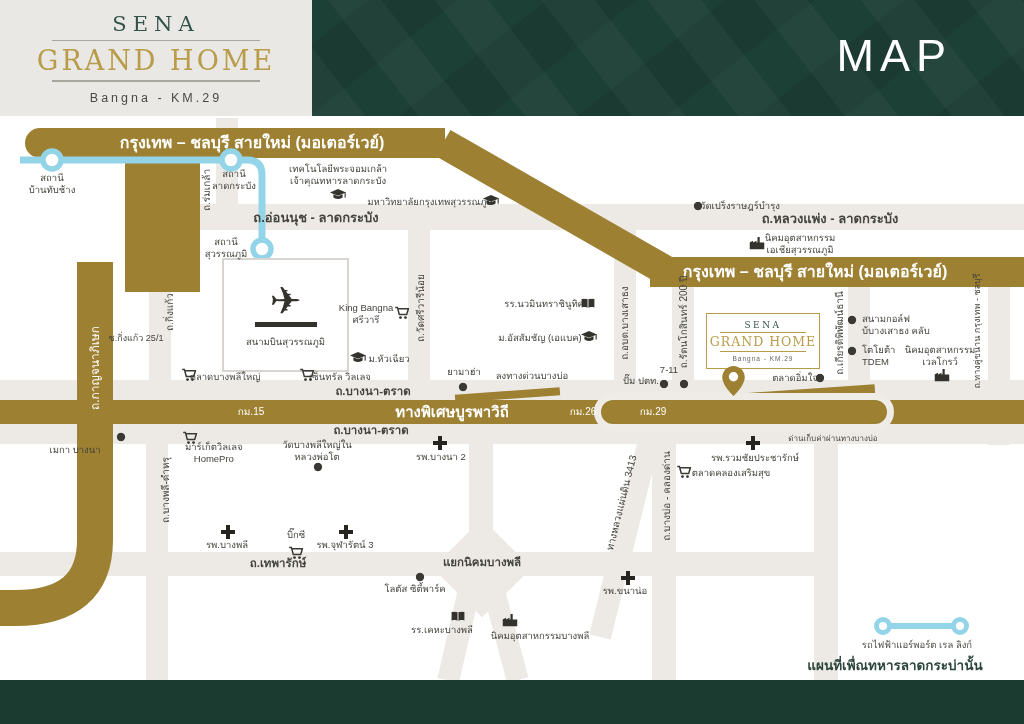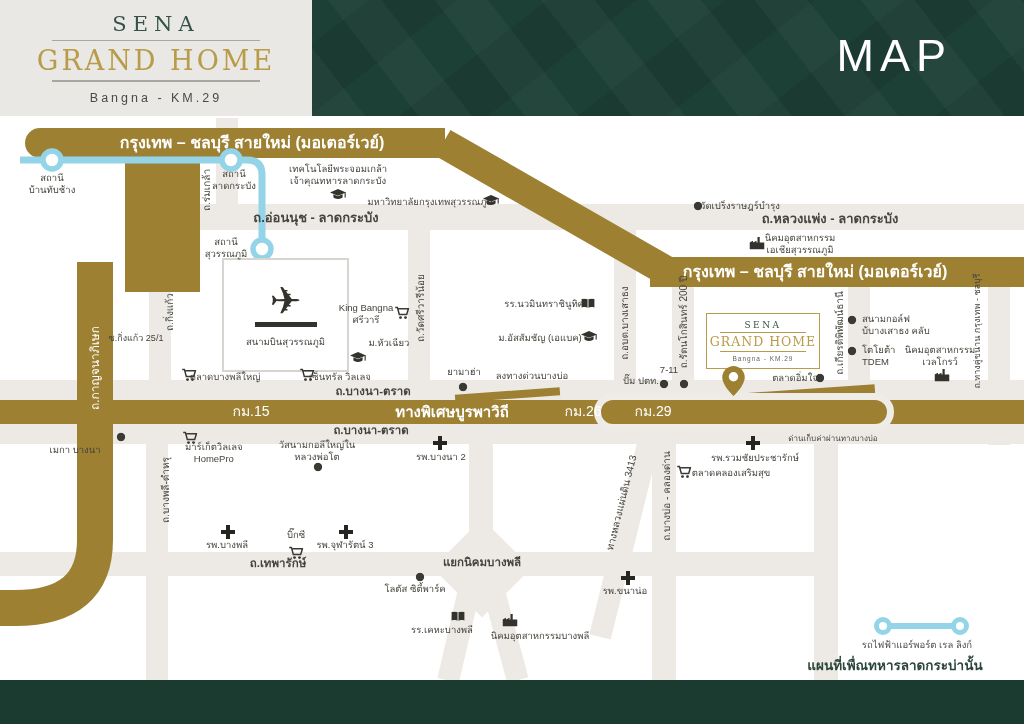--- a/index.html
+++ b/index.html
@@ -18,21 +18,21 @@
   #map-title{position:absolute;right:72px;top:30px;font-family:Liberation Sans, sans-serif;
              font-size:45px;letter-spacing:6px;color:#fff;}
   #bottom-bar{position:absolute;left:0;top:680px;width:1024px;height:44px;background:#1b3a30;}
   
   #map{position:absolute;left:0;top:0;width:1024px;height:724px;}
   .groad{position:absolute;background:#edeae6;}
   .gold{position:absolute;background:#9d8032;}
   .lbl{position:absolute;white-space:pre-line;text-align:center;line-height:1.25;}
   .hwy{font-size:16px;font-weight:bold;color:#fff;white-space:nowrap;}
   .hwy2{font-size:15px;font-weight:bold;color:#fff;white-space:nowrap;}
-  .km{font-size:14px;color:#fff;white-space:nowrap;}
+  .km{font-size:10px;color:#fff;white-space:nowrap;}
   .road{font-size:13px;font-weight:bold;white-space:nowrap;}
   .road2{font-size:11.5px;font-weight:bold;white-space:nowrap;}
   .vroad{font-size:10px;white-space:nowrap;}
   .vroadsm{font-size:9px;white-space:nowrap;}
   .vroadw{font-size:12px;color:#fff;white-space:nowrap;}
   .poi{font-size:9.5px;}
   .poism{font-size:8px;white-space:nowrap;}
   .stn{font-size:9.5px;line-height:1.3;}
   .micon{position:absolute;transform:translate(-50%,-50%);line-height:0;}
   
@@ -184,21 +184,21 @@
         </svg></span>
       <div class="lbl poi" style="left: 366px; top: 314px; transform: translate(-50%, -50%);">King Bangna
 ศรีวารี</div>
       <span class="micon" style="left: 402px; top: 313px;"><svg width="15" height="14" viewBox="0 0 15 14">
           <g fill="none" stroke="#3a3933" stroke-width="1.5">
             <path d="M.7 1.4h2.2l1.9 7h7.4l1.7-5.6H4"></path>
           </g>
           <circle cx="6" cy="11.6" r="1.4" fill="#3a3933"></circle>
           <circle cx="11" cy="11.6" r="1.4" fill="#3a3933"></circle>
         </svg></span>
-      <div class="lbl poi" style="left: 389px; top: 344px; transform: translate(-50%, -50%); font-family: Liberation Serif, serif;">ม.หัวเฉียว</div>
+      <div class="lbl poi" style="left: 389px; top: 359px; transform: translate(-50%, -50%);">ม.หัวเฉียว</div>
       <span class="micon" style="left: 358px; top: 358px;"><svg width="16" height="12" viewBox="0 0 16 12">
           <path d="M8 0 16 3.4 8 6.8 0 3.4z" fill="#33322c"></path>
           <path d="M3.4 5.2v2.9c0 1 2 1.9 4.6 1.9s4.6-.9 4.6-1.9V5.2L8 7.2z" fill="#33322c"></path>
           <rect x="14.6" y="3.4" width="1.1" height="5.2" fill="#33322c"></rect>
         </svg></span>
       <div class="lbl poi" style="left: 340px; top: 377px; transform: translate(-50%, -50%);">เซ็นทรัล วิลเลจ</div>
       <span class="micon" style="left: 307px; top: 375px;"><svg width="15" height="14" viewBox="0 0 15 14">
           <g fill="none" stroke="#3a3933" stroke-width="1.5">
             <path d="M.7 1.4h2.2l1.9 7h7.4l1.7-5.6H4"></path>
           </g>
@@ -258,21 +258,21 @@
         </svg></span>
       <div class="lbl poi" style="left: 185px; top: 453px; text-align: center; transform: translate(0px, -50%);">มาร์เก็ตวิลเลจ
 HomePro</div>
       <span class="micon" style="left: 190px; top: 438px;"><svg width="15" height="14" viewBox="0 0 15 14">
           <g fill="none" stroke="#3a3933" stroke-width="1.5">
             <path d="M.7 1.4h2.2l1.9 7h7.4l1.7-5.6H4"></path>
           </g>
           <circle cx="6" cy="11.6" r="1.4" fill="#3a3933"></circle>
           <circle cx="11" cy="11.6" r="1.4" fill="#3a3933"></circle>
         </svg></span>
-      <div class="lbl poi" style="left: 317px; top: 451px; transform: translate(-50%, -50%);">วัสนามกอลีใหญ่ใน
+      <div class="lbl poi" style="left: 317px; top: 451px; transform: translate(-50%, -50%);">วัดบางพลีใหญ่ใน
 หลวงพ่อโต</div>
       <span class="micon" style="left: 318px; top: 467px;"><svg width="9" height="9" viewBox="0 0 9 9">
           <circle cx="4.5" cy="4.5" r="4.2" fill="#3a3933"></circle>
         </svg></span>
       <div class="lbl poi" style="left: 441px; top: 457px; transform: translate(-50%, -50%);">รพ.บางนา 2</div>
       <span class="micon" style="left: 440px; top: 443px;"><svg width="14" height="14" viewBox="0 0 14 14">
           <path d="M5 0h4v5h5v4H9v5H5V9H0V5h5z" fill="#26251f"></path>
         </svg></span>
       <div class="lbl poi" style="left: 227px; top: 545px; transform: translate(-50%, -50%);">รพ.บางพลี</div>
       <span class="micon" style="left: 228px; top: 532px;"><svg width="14" height="14" viewBox="0 0 14 14">

